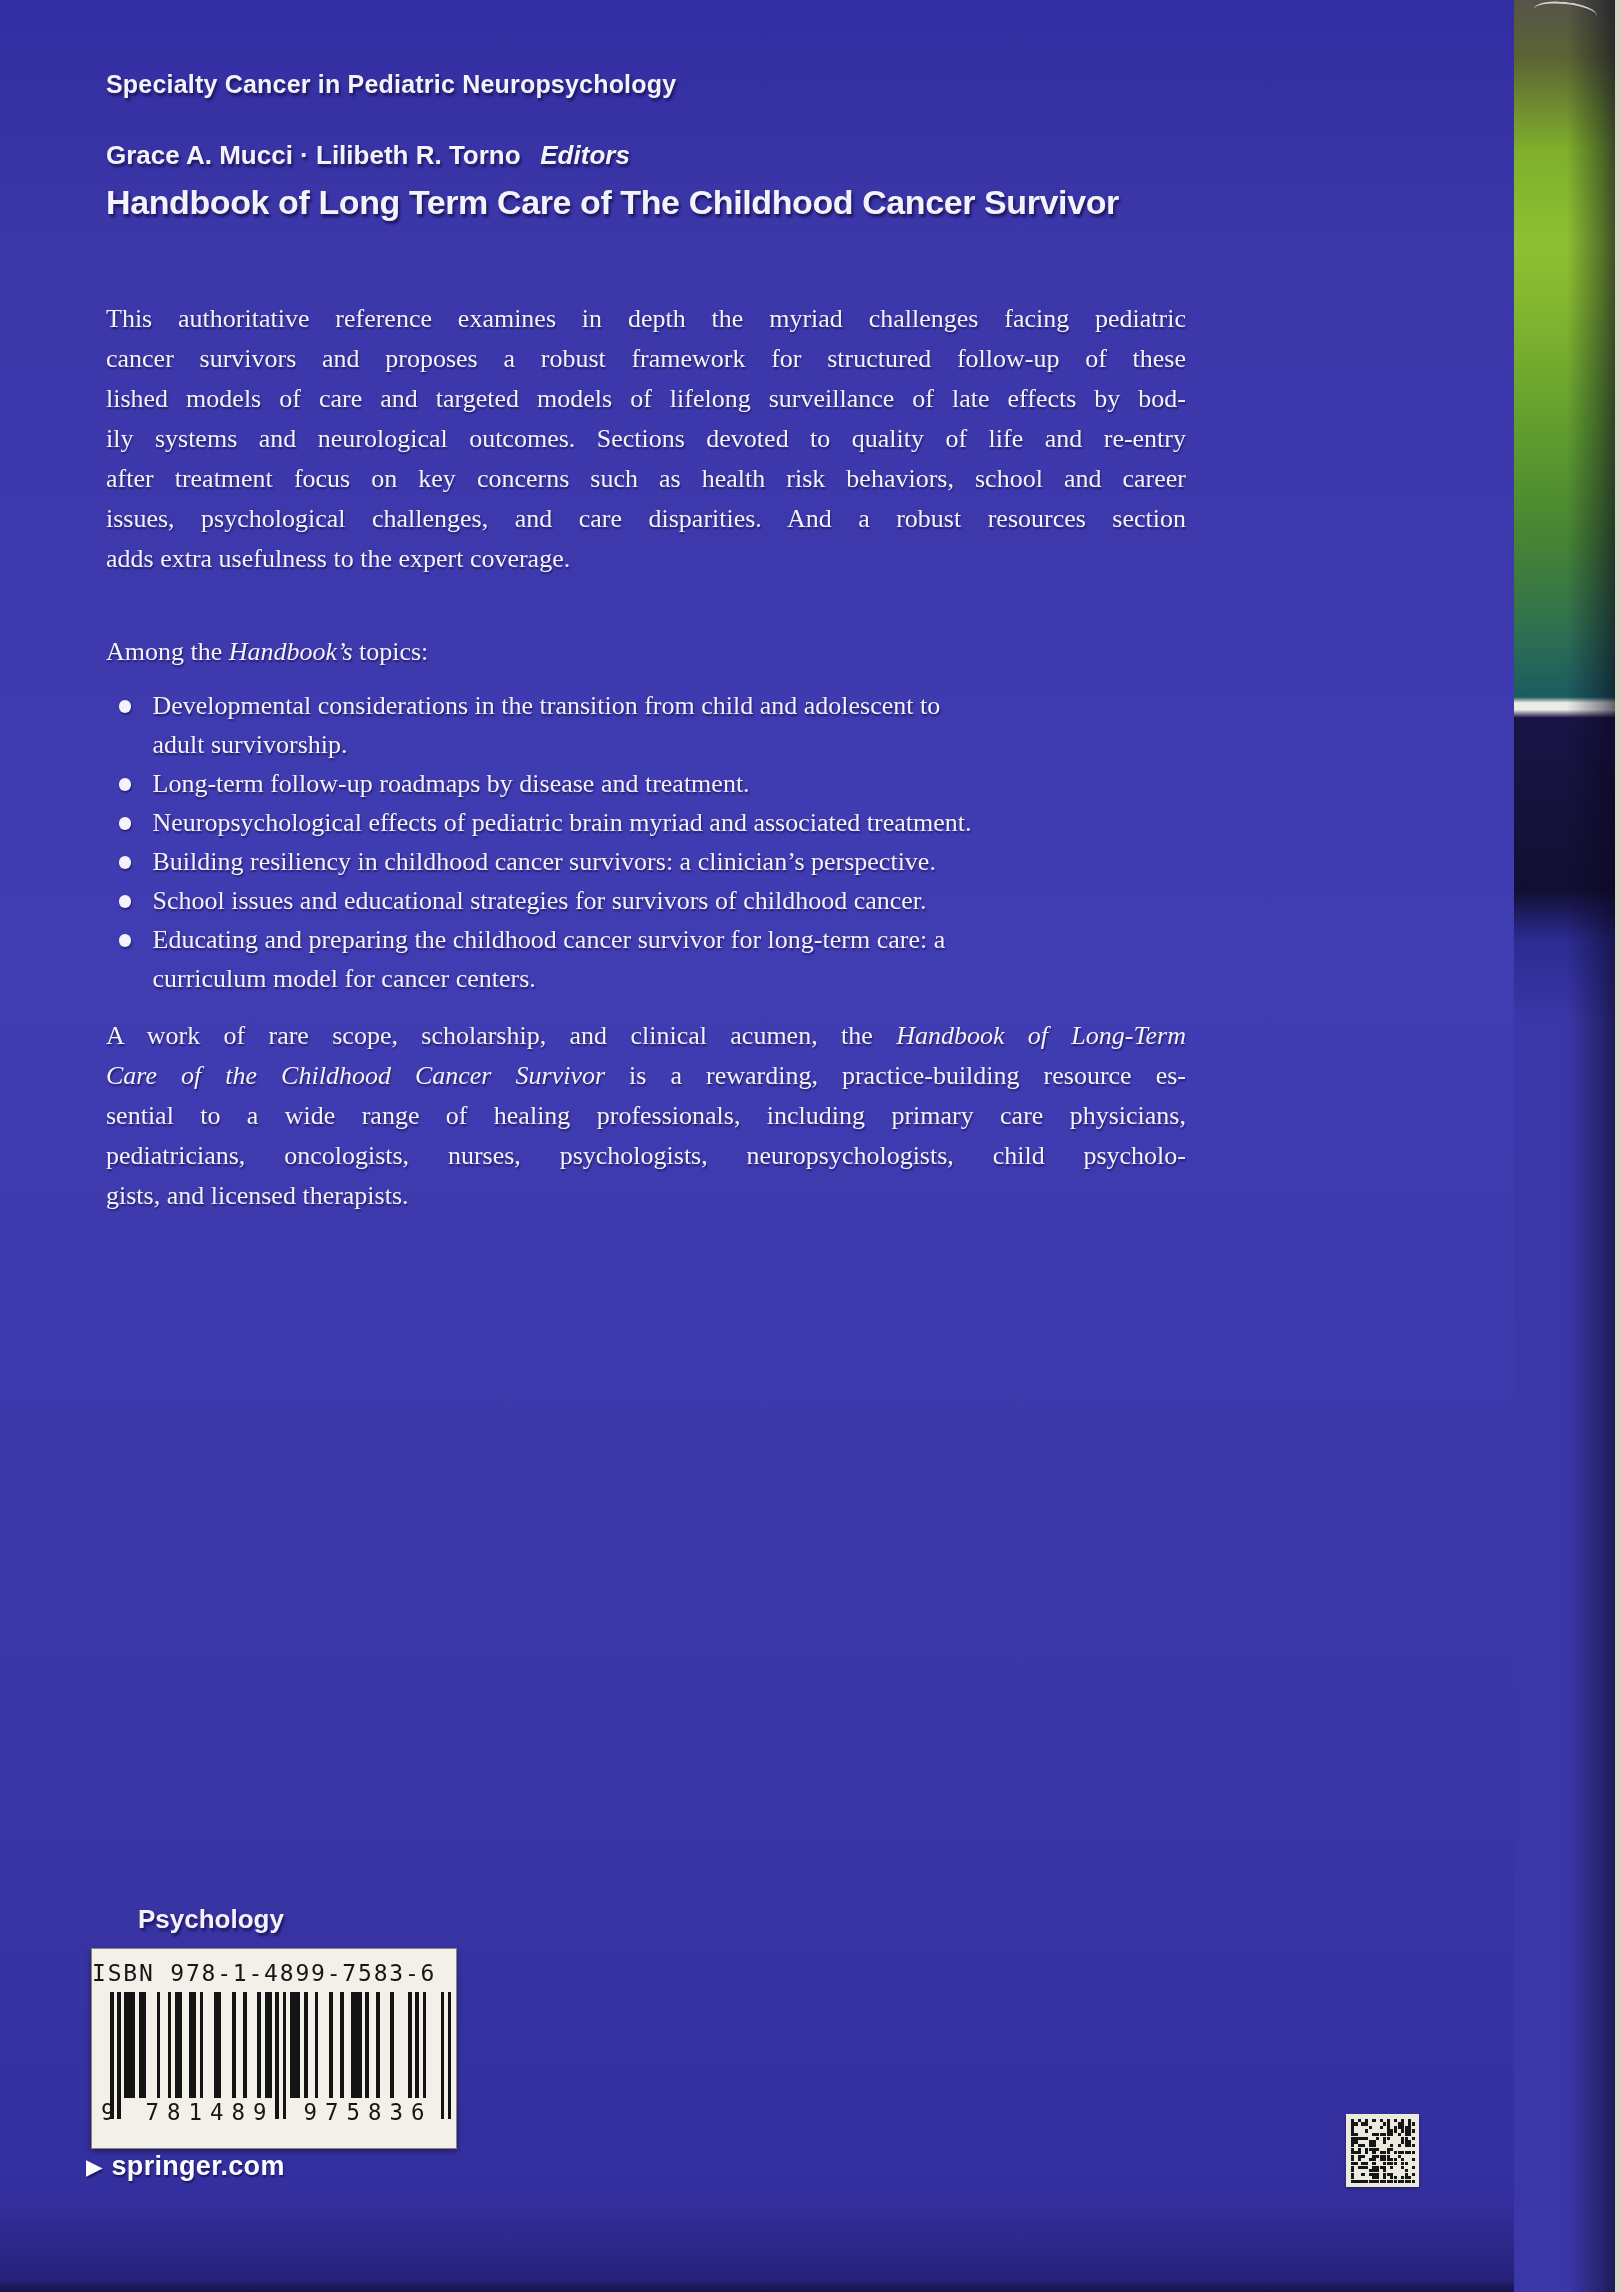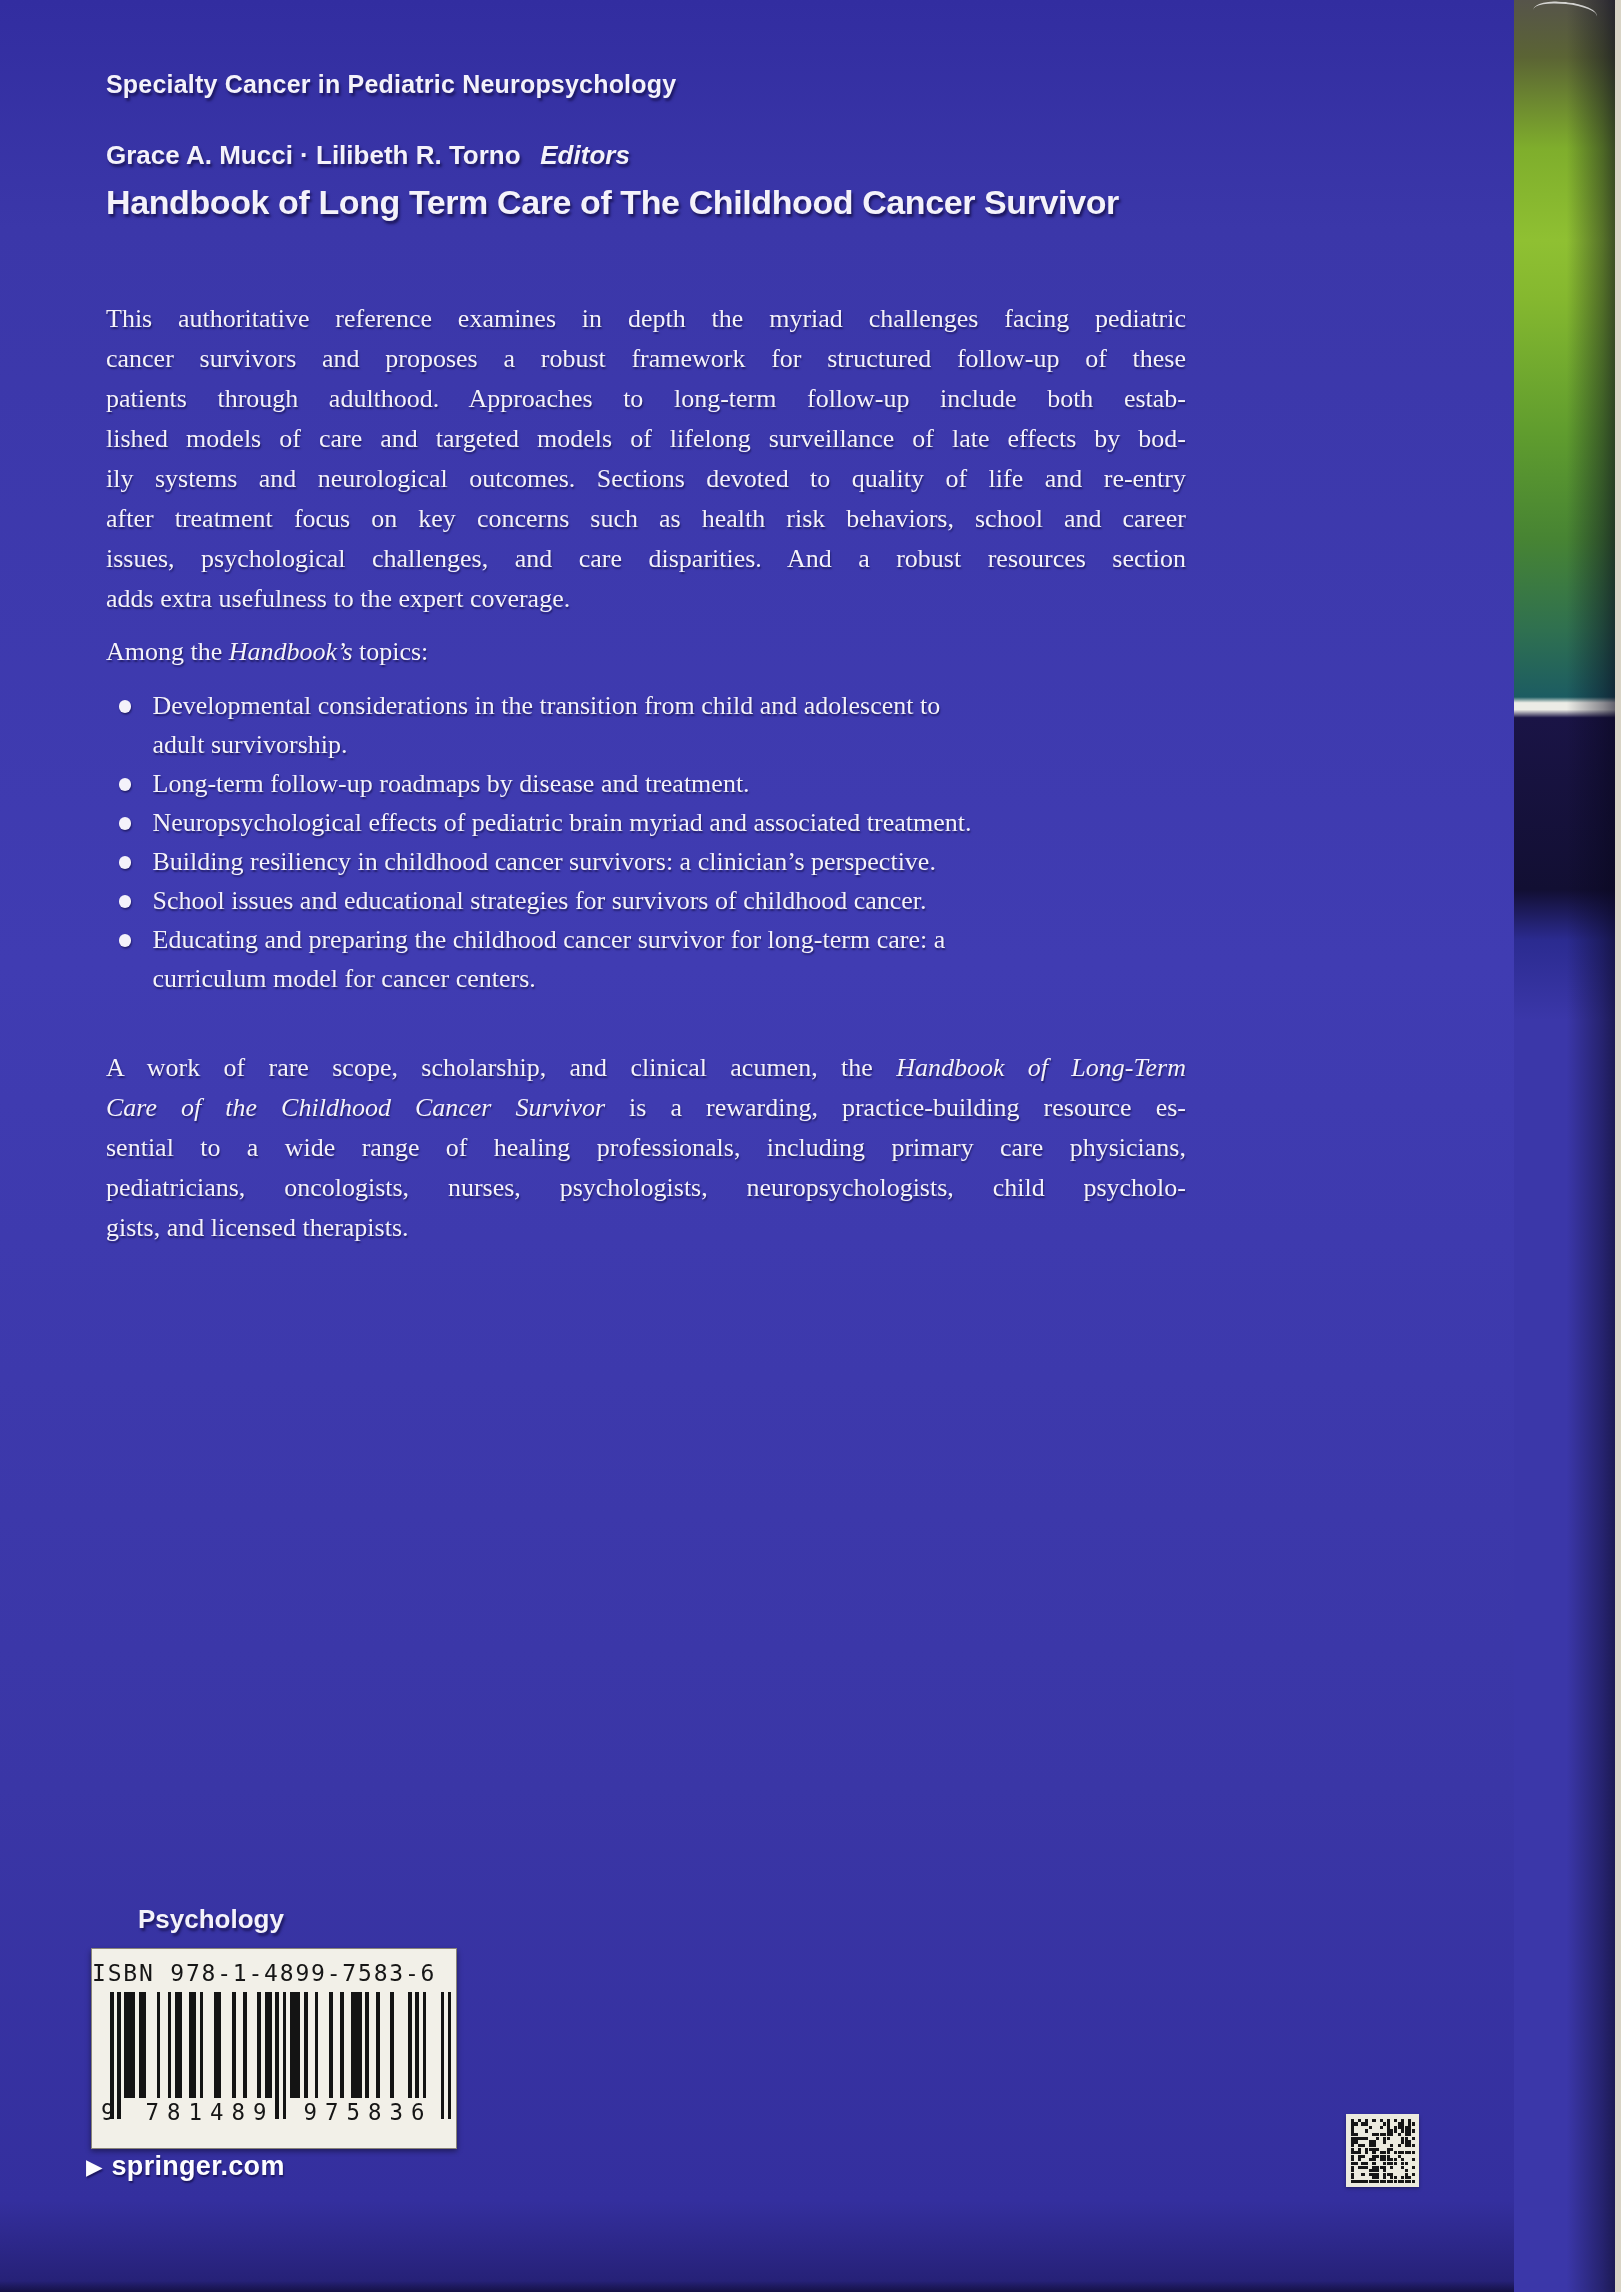--- a/index.html
+++ b/index.html
@@ -35,21 +35,21 @@
   .jline{text-align:justify;text-align-last:justify;}
   .jline.jlast{text-align-last:left;}
   .topics-intro{top:632px;}
   .topics-intro em{font-style:italic;}
   .topics{top:686px;line-height:39px;}
   .topics ul{list-style:none;margin:0;padding:0;}
   .topics li{display:flex;align-items:flex-start;}
   .topics .dot{width:12.5px;height:12.5px;margin:14.3px 21.5px 0 12.5px;flex:0 0 auto;
                border-radius:50%;background:#f4f2fa;box-shadow:0.9px 1.8px 1.8px rgba(10,5,50,.5);}
   .topics .li-lines{flex:1;}
-  .closing{top:1016px;margin-top:32px;}
+  .closing{top:1016px;}
   .closing em{font-style:italic;}
   .category{top:1904px;font-size:26px;font-weight:bold;text-shadow:1.8px 2.7px 2.7px rgba(10,5,50,.6);margin-left:32px;}
   
   .isbn-box{position:absolute;left:91px;top:1948px;width:364px;height:199px;
             background:#f2f0e8;box-shadow:0 2.7px 5.4px rgba(0,0,0,.45);border:0.9px solid #8a8578;}
   .isbn-label{position:absolute;left:0;right:0;top:10.7px;text-align:left;color:#161616;
               font-family:"DejaVu Sans Mono",monospace;font-size:23px;letter-spacing:1.8px;white-space:nowrap;}
   .bars{position:absolute;left:18px;top:43px;font-size:0;white-space:nowrap;}
   .bar{display:inline-block;width:3.6px;height:106px;vertical-align:top;}
   .bar.on{background:#141414;}
@@ -78,21 +78,20 @@
   <div class="corner-glint"></div>
   <div class="bottom-edge"></div>
 
   <div class="col series">Specialty Cancer in Pediatric Neuropsychology</div>
   <div class="col byline"><span>Grace A. Mucci · Lilibeth R. Torno</span><em>Editors</em></div>
   <h1 class="col title" style="margin:0;">Handbook of Long Term Care of The Childhood Cancer Survivor</h1>
 
   <div class="col serif description">
       <div class="jline">This authoritative reference examines in depth the myriad challenges facing pediatric</div>
       <div class="jline">cancer survivors and proposes a robust framework for structured follow-up of these</div>
-      <div class="jline">patients through adulthood. Approaches to long-term follow-up include both estab-</div>
       <div class="jline">lished models of care and targeted models of lifelong surveillance of late effects by bod-</div>
       <div class="jline">ily systems and neurological outcomes. Sections devoted to quality of life and re-entry</div>
       <div class="jline">after treatment focus on key concerns such as health risk behaviors, school and career</div>
       <div class="jline">issues, psychological challenges, and care disparities. And a robust resources section</div>
       <div class="jline jlast">adds extra usefulness to the expert coverage.</div>
     </div>
 
   <div class="col serif topics-intro"><span>Among the </span><em>Handbook’s</em><span> topics:</span></div>
 
   <div class="col serif topics">

